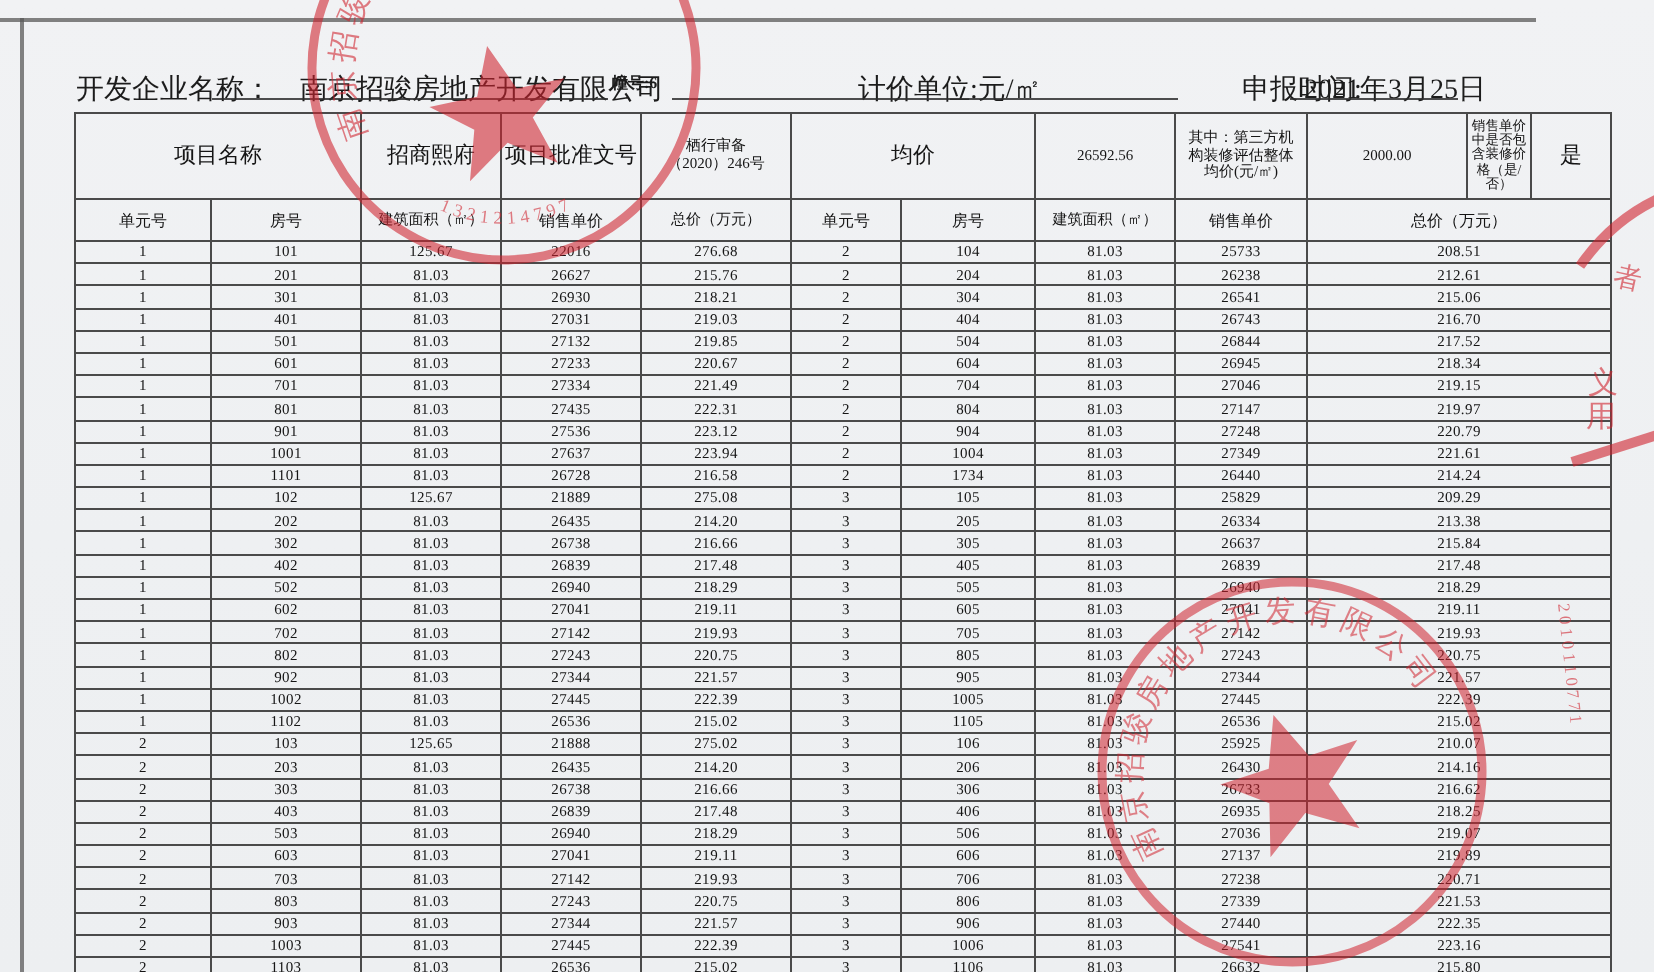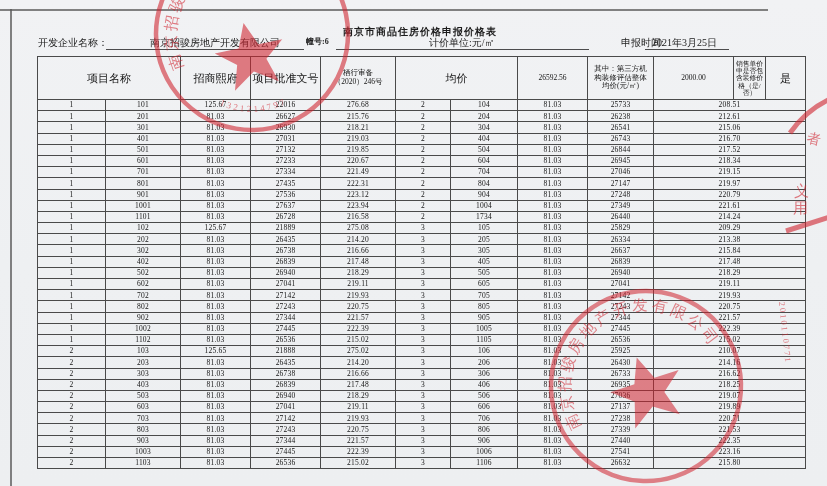--- a/index.html
+++ b/index.html
@@ -14,21 +14,21 @@
     background:linear-gradient(180deg,#f1f2f4 0%,#eef0f2 55%,#edeff1 100%);
   }
   
   .scan-edge-top{position:absolute;left:0;top:9px;width:768px;height:0;border-top:2px solid #5a5a5a;opacity:.75;}
   .scan-edge-left{position:absolute;left:10px;top:9px;width:0;height:477px;border-left:2px solid #5a5a5a;opacity:.75;}
 
   .page-title{
     position:absolute;left:300px;top:25px;width:240px;
     text-align:center;font-size:10px;font-weight:bold;color:#1c1c1c;letter-spacing:1px;
   }
-  .meta{position:absolute;top:36px;font-size:10px;color:#1c1c1c;white-space:nowrap;}
+  .meta{position:absolute;top:36px;font-size:14px;color:#1c1c1c;white-space:nowrap;}
   .m-devlabel{left:38px;}
   .m-devname{left:150px;}
   .m-bno{left:306px;font-size:8px;font-weight:bold;}
   .m-unit{left:429px;}
   .m-timelabel{left:589px;margin-left:32px;}
   .m-date{left:652px;}
   .uline{position:absolute;height:0;border-bottom:1px solid #2f2f2f;opacity:.85;}
   .ul-1{left:106px;top:49px;width:198px;}
   .ul-2{left:336px;top:49px;width:253px;}
   .ul-3{left:645px;top:49px;width:84px;}
@@ -59,21 +59,20 @@
   .seal-text{fill:#d0232e;font-family:"Liberation Serif",serif;}
 </style>
 </head>
 <body>
 
 <div class="page">
 
   <div class="scan-edge-top"></div>
   <div class="scan-edge-left"></div>
 
-  <div class="page-title">南京市商品住房价格申报价格表</div>
 
   <div class="meta m-devlabel">开发企业名称：</div>
   <div class="meta m-devname">南京招骏房地产开发有限公司</div>
   <div class="meta m-bno">幢号:6</div>
   <div class="meta m-unit">计价单位:元/㎡</div>
   <div class="meta m-timelabel">申报时间:</div>
   <div class="meta m-date">2021年3月25日</div>
   <div class="uline ul-1"></div>
   <div class="uline ul-2"></div>
   <div class="uline ul-3"></div>
@@ -106,20 +105,32 @@
 构装修评估整体
 均价(元/㎡)</th>
         <th class="fs75">2000.00</th>
         <th class="pre fs65">销售单价
 中是否包
 含装修价
 格（是/
 否）</th>
         <th>是</th>
       </tr>
+      <tr class="h2">
+        <th>单元号</th>
+        <th>房号</th>
+        <th class="fs75">建筑面积（㎡）</th>
+        <th>销售单价</th>
+        <th class="fs75">总价（万元）</th>
+        <th>单元号</th>
+        <th>房号</th>
+        <th class="fs75">建筑面积（㎡）</th>
+        <th>销售单价</th>
+        <th colspan="3">总价（万元）</th>
+      </tr>
     </thead>
     <tbody>
         <tr>
           <td class="num">1</td>
           <td class="num">101</td>
           <td class="num">125.67</td>
           <td class="num">22016</td>
           <td class="num">276.68</td>
           <td class="num">2</td>
           <td class="num">104</td>

